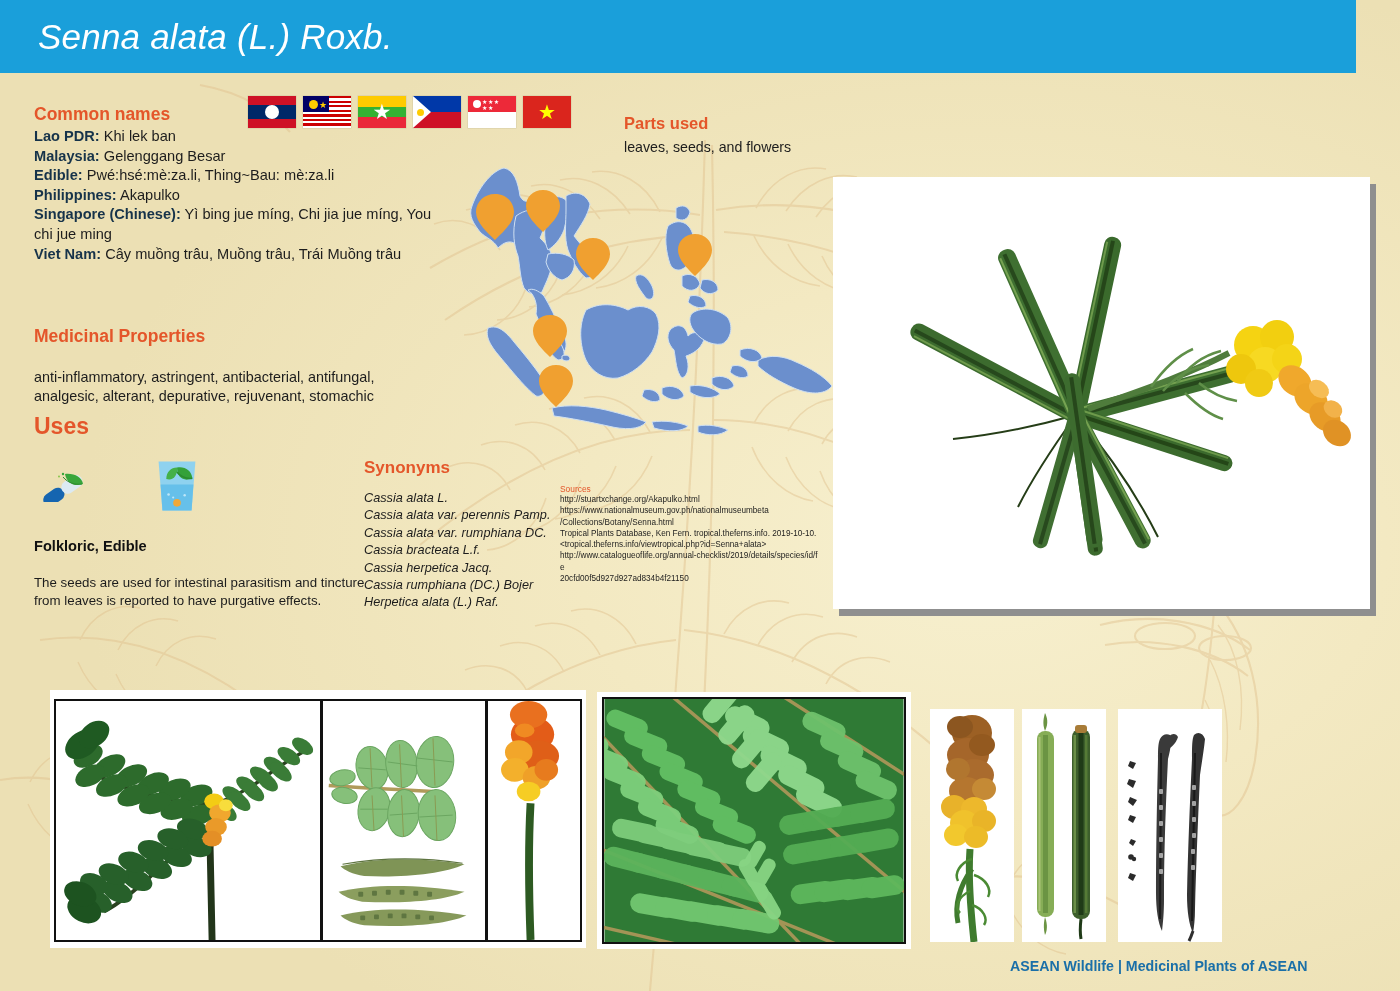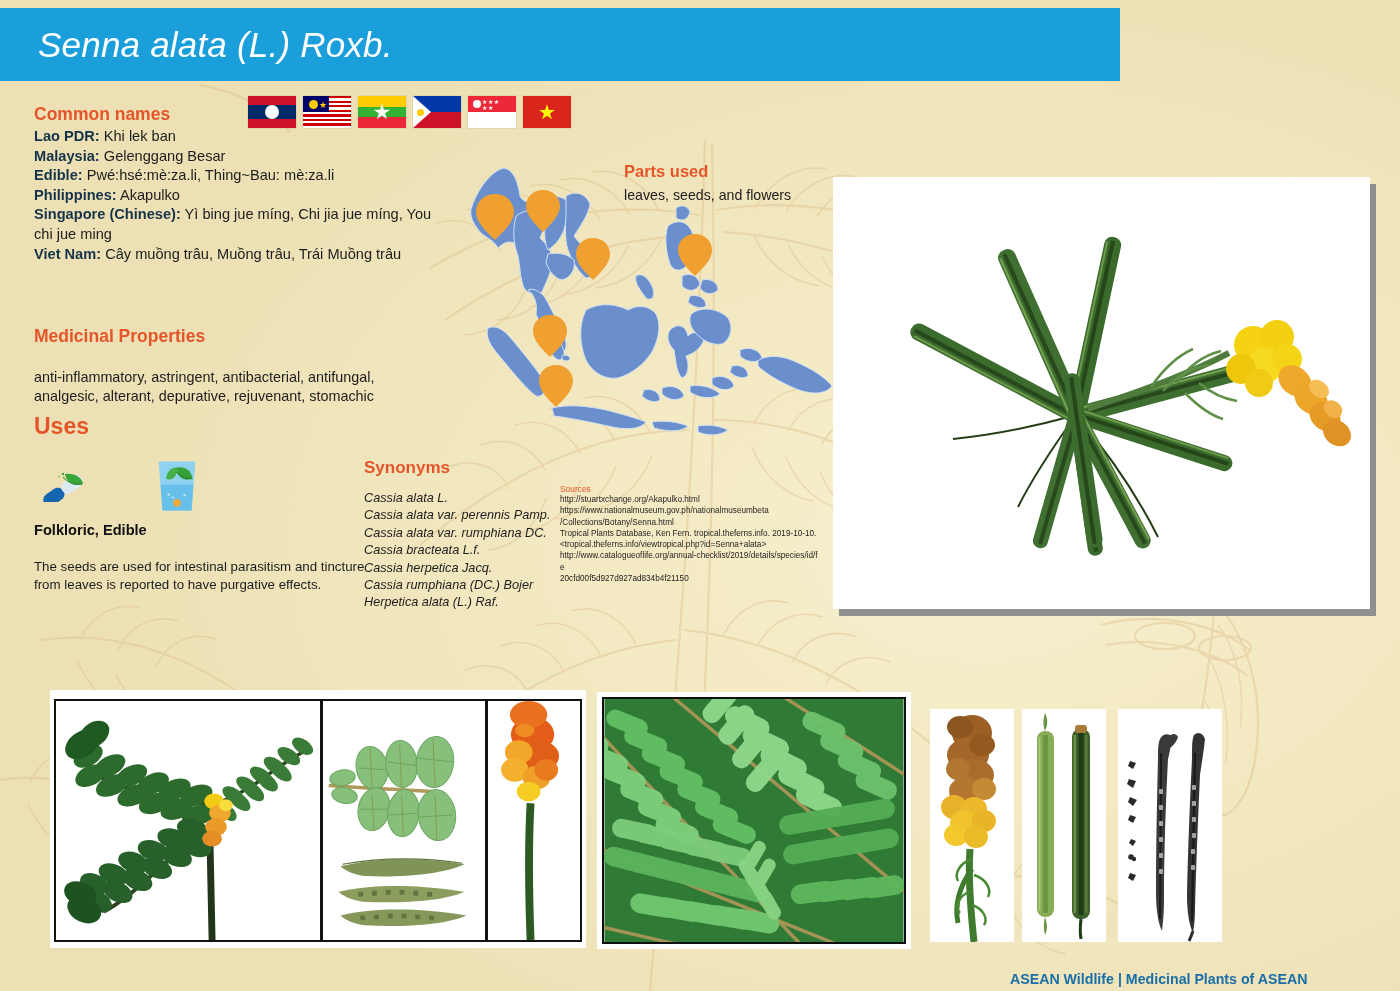--- a/index.html
+++ b/index.html
@@ -18,22 +18,22 @@
     overflow: hidden;
   }
   
   .watermark {
     position: absolute; inset: 0;
     pointer-events: none;
     opacity: .55;
   }
   
   .header {
-    position: absolute; left: 0; top: 8px;
-    width: 1120px; height: 73px;
+    position: absolute; left: 0; top: 0;
+    width: 1356px; height: 73px;
     background: #1a9fda;
   }
   .header-title {
     position: absolute; left: 38px; top: 17px;
     font-size: 35px; font-style: italic; font-weight: normal;
     color: #ffffff; letter-spacing: .2px;
     white-space: nowrap;
   }
   
   .section-heading {
@@ -125,26 +125,26 @@
   }
 
   #uses-block { position:absolute; left:34px; top:413px; width:340px; }
   #uses-block .section-heading { font-size:23px; }
   .uses-icons { position:relative; height:62px; margin-top:12px; }
   .icon-capsule {
     position:absolute; left:3px; top:20px; width:52px; height:30px;
   }
   .icon-glass { position:absolute; left:120px; top:6px; width:46px; height:56px; }
   .uses-tags {
-    font-size:14.6px; font-weight:bold; color:#111; margin-top:8px;
+    font-size:14.6px; font-weight:bold; color:#111; margin-top:24px;
   }
   .uses-desc { margin-top:20px; font-size:13.3px; line-height:17.5px; color:#1d1d1d; }
 
   
-  #parts-used-block { position:absolute; left:624px; top:114px; width:230px;margin-top:48px; }
+  #parts-used-block { position:absolute; left:624px; top:114px; width:230px; }
   #parts-used-block .section-heading { font-size:16.5px; }
   #parts-used-block .body-text { margin-top:6px; font-size:14.2px; color:#1d1d1d; }
 
   
   #asean-map { position:absolute; left:440px; top:160px; width:400px; height:290px; }
 
   
   #synonyms-block { position:absolute; left:364px; top:458px; width:170px; }
   #synonyms-block .section-heading { font-size:17px; }
   .syn-list { margin-top:12px; }
@@ -178,21 +178,20 @@
   #comp-b { left:271px; width:166px; }
   #comp-c { left:436px; width:96px; }
 
   .black-border { border:2.5px solid #111; }
 
   
   #footer {
     position:absolute; left:1010px; top:958px;
     font-size:14.2px; font-weight:bold; color:#1a6fa8;
     white-space:nowrap;
-    margin-top:13px;
   }
   #footer .sep { color:#1a6fa8; }
 </style>
 </head>
 <body>
 
 <div id="poster">
 
   <svg class="watermark" viewBox="0 0 1400 991" preserveAspectRatio="none">
     <g fill="none" stroke="#e0c08d" stroke-width="2.1" opacity="0.85">

